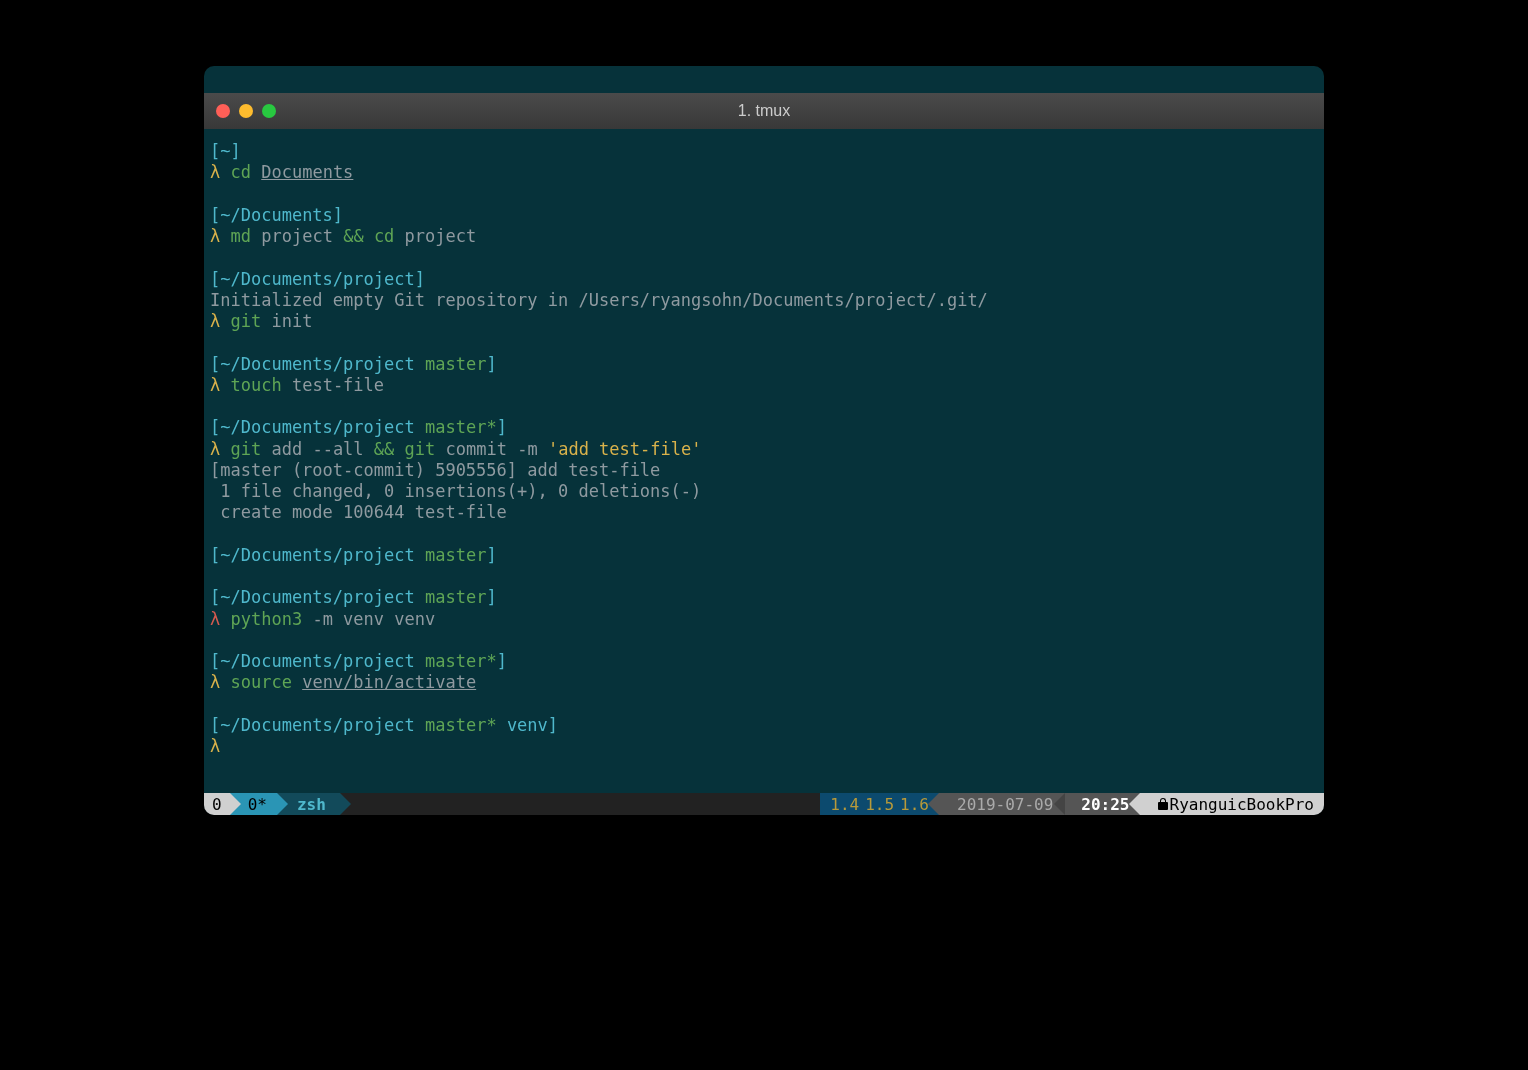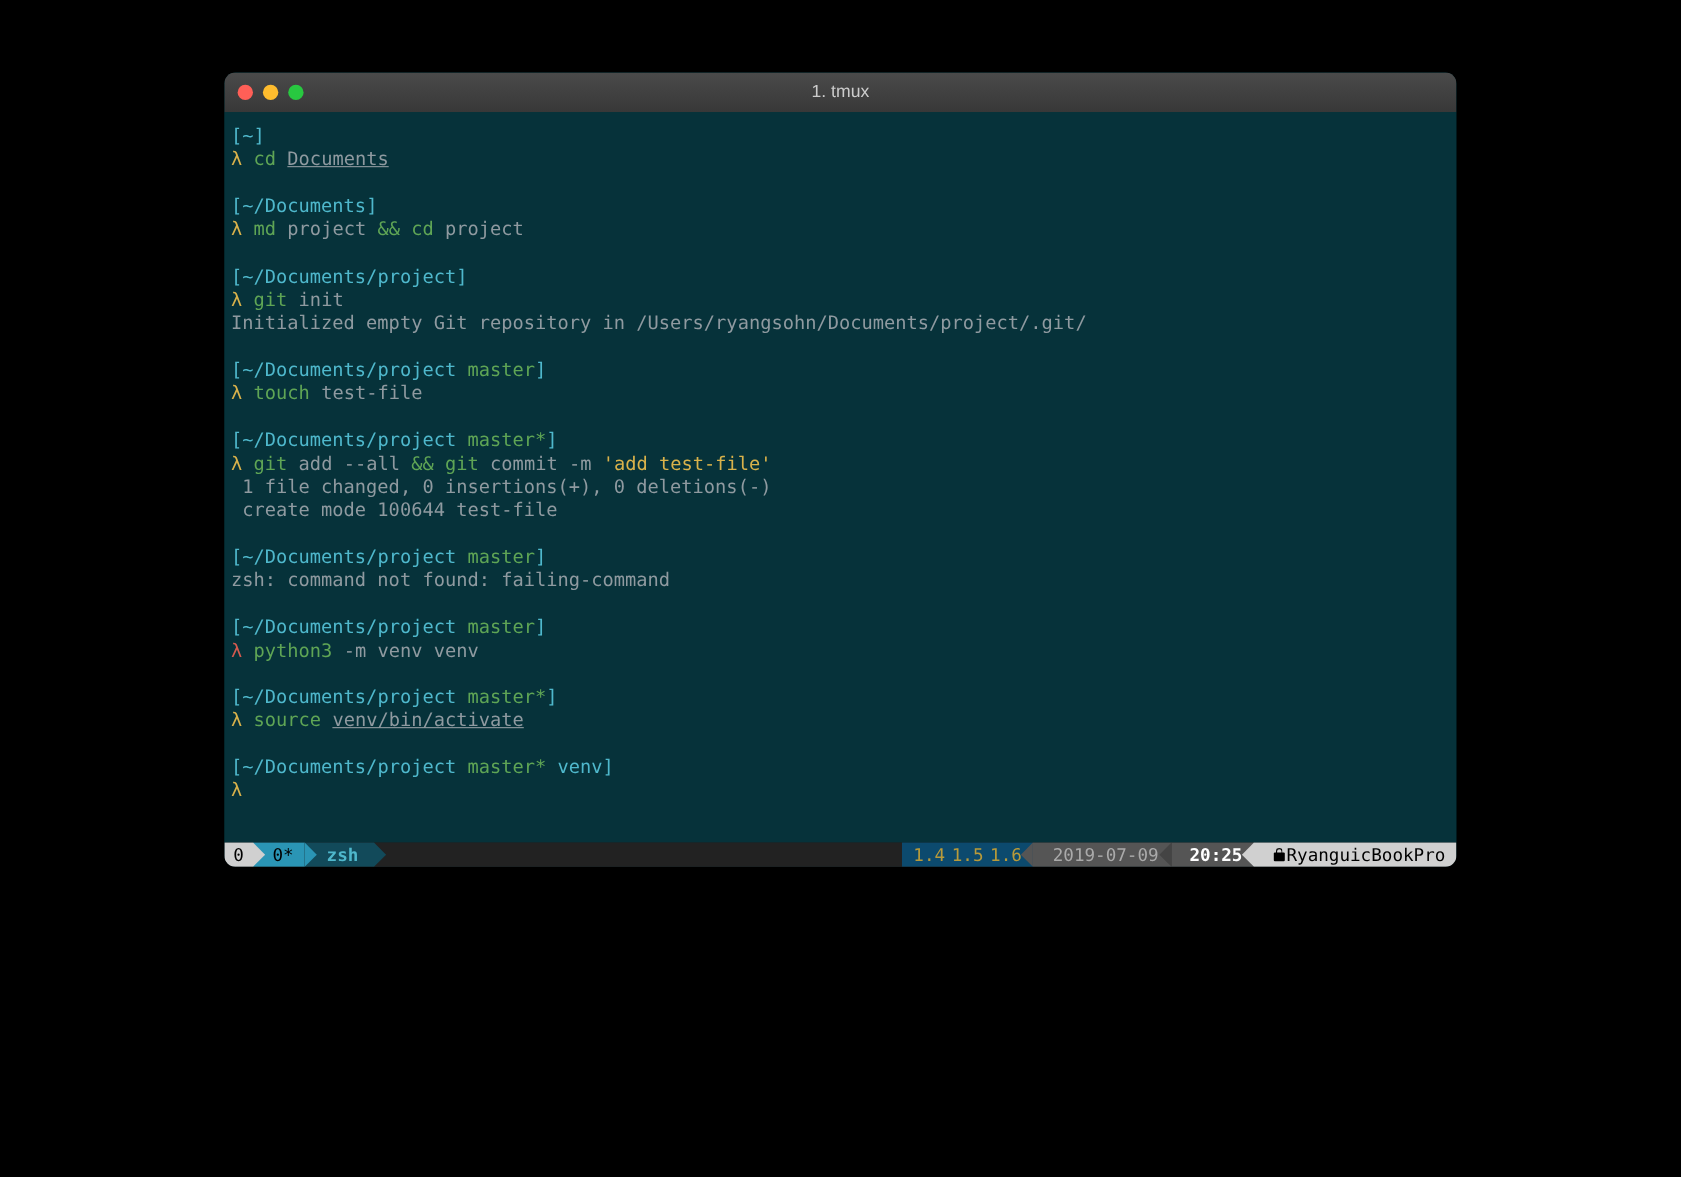--- a/index.html
+++ b/index.html
@@ -25,20 +25,21 @@
   box-shadow: 0 20px 60px rgba(0,0,0,0.5);
   background: #06323a;
 }
 .titlebar {
   height: 36px;
   background: linear-gradient(to bottom, #4a4a4a, #383838);
   display: flex;
   align-items: center;
   position: relative;
   padding: 0 12px;
+  margin-top: 27px;
 }
 .traffic-lights {
   display: flex;
   gap: 9px;
   align-items: center;
 }
 .traffic-light {
   width: 14px;
   height: 14px;
   border-radius: 50%;
@@ -272,36 +273,36 @@
 
     <div class="line"><span class="cyan">[</span><span class="cyan">~</span><span class="cyan">]</span></div>
     <div class="line"><span class="yellow">λ</span> <span class="green">cd</span> <span class="grey underline">Documents</span></div>
     <div class="line"> </div>
 
     <div class="line"><span class="cyan">[</span><span class="cyan">~/Documents</span><span class="cyan">]</span></div>
     <div class="line"><span class="yellow">λ</span> <span class="green">md</span> <span class="grey">project</span> <span class="green">&amp;&amp;</span> <span class="green">cd</span> <span class="grey">project</span></div>
     <div class="line"> </div>
 
     <div class="line"><span class="cyan">[</span><span class="cyan">~/Documents/project</span><span class="cyan">]</span></div>
+    <div class="line grey">Initialized empty Git repository in /Users/ryangsohn/Documents/project/.git/</div>
     <div class="line"><span class="yellow">λ</span> <span class="green">git</span> <span class="grey">init</span></div>
-    <div class="line grey">Initialized empty Git repository in /Users/ryangsohn/Documents/project/.git/</div>
     <div class="line"> </div>
 
     <div class="line"><span class="cyan">[</span><span class="cyan">~/Documents/project</span> <span class="green">master</span><span class="cyan">]</span></div>
     <div class="line"><span class="yellow">λ</span> <span class="green">touch</span> <span class="grey">test-file</span></div>
     <div class="line"> </div>
 
     <div class="line"><span class="cyan">[</span><span class="cyan">~/Documents/project</span> <span class="green">master*</span><span class="cyan">]</span></div>
     <div class="line"><span class="yellow">λ</span> <span class="green">git</span> <span class="grey">add --all</span> <span class="green">&amp;&amp;</span> <span class="green">git</span> <span class="grey">commit -m</span> <span class="yellow">'add test-file'</span></div>
+    <div class="line grey">[master (root-commit) 5905556] add test-file</div>
     <div class="line grey"> 1 file changed, 0 insertions(+), 0 deletions(-)</div>
     <div class="line grey"> create mode 100644 test-file</div>
     <div class="line"> </div>
 
     <div class="line"><span class="cyan">[</span><span class="cyan">~/Documents/project</span> <span class="green">master</span><span class="cyan">]</span></div>
-    <div class="line grey">zsh: command not found: failing-command</div>
     <div class="line"> </div>
 
     <div class="line"><span class="cyan">[</span><span class="cyan">~/Documents/project</span> <span class="green">master</span><span class="cyan">]</span></div>
     <div class="line"><span class="red">λ</span> <span class="green">python3</span> <span class="grey">-m venv venv</span></div>
     <div class="line"> </div>
 
     <div class="line"><span class="cyan">[</span><span class="cyan">~/Documents/project</span> <span class="green">master*</span><span class="cyan">]</span></div>
     <div class="line"><span class="yellow">λ</span> <span class="green">source</span> <span class="grey underline">venv/bin/activate</span></div>
     <div class="line"> </div>
 

